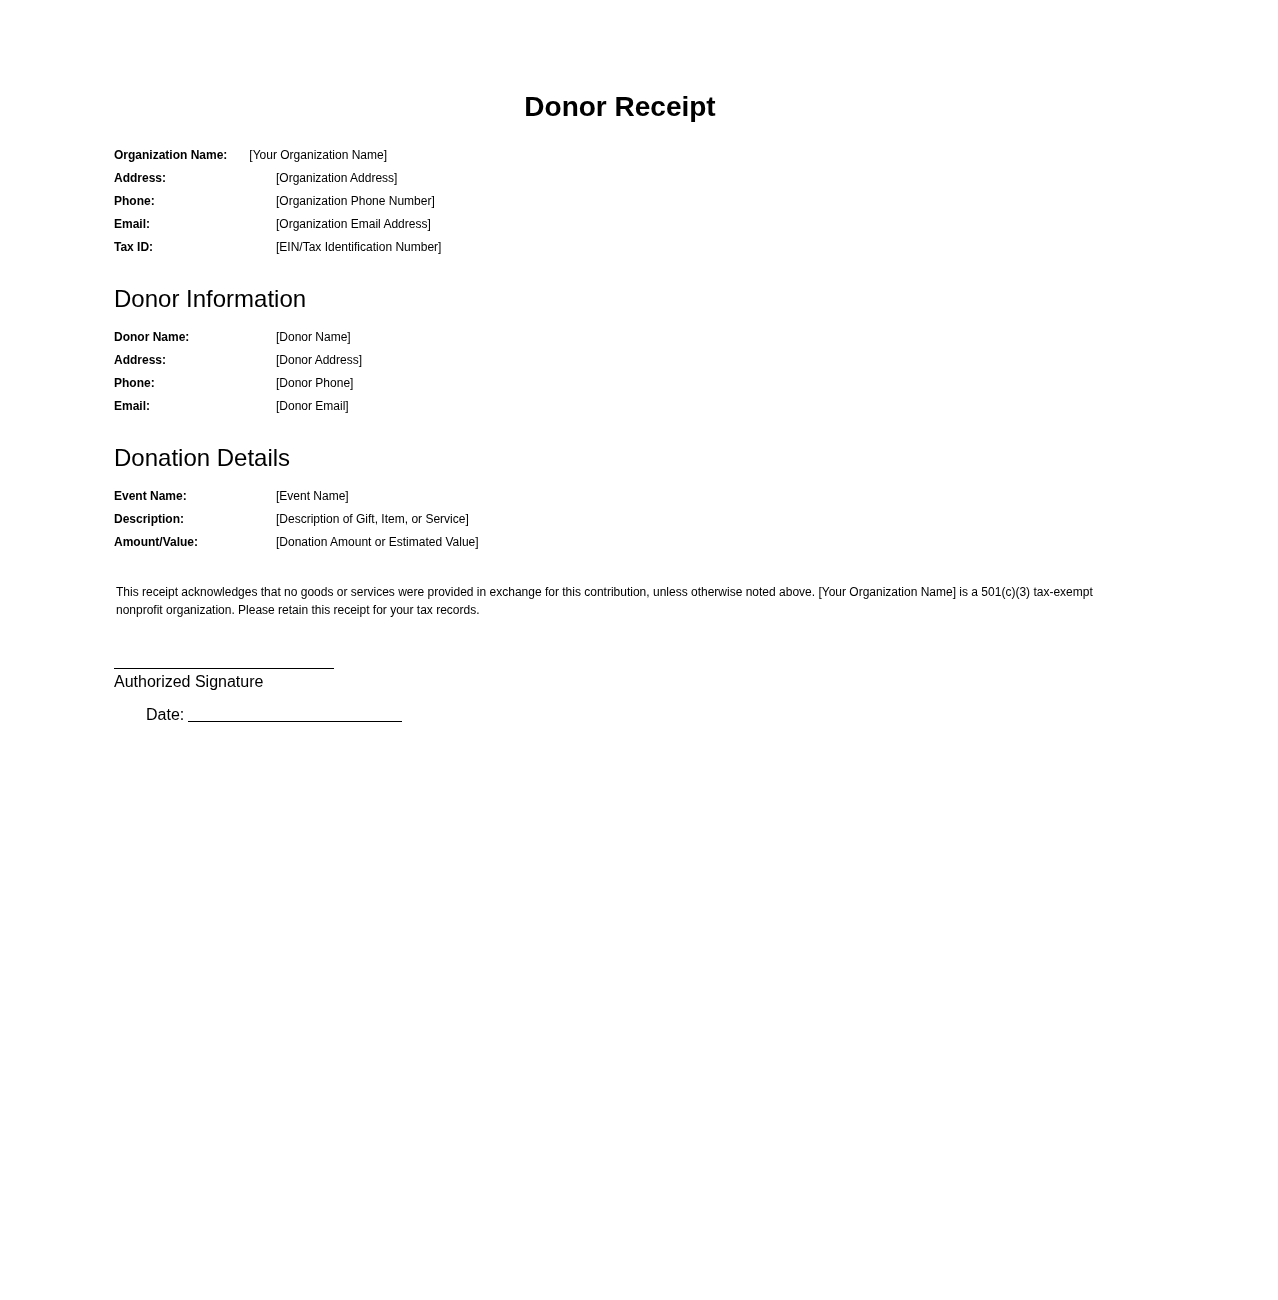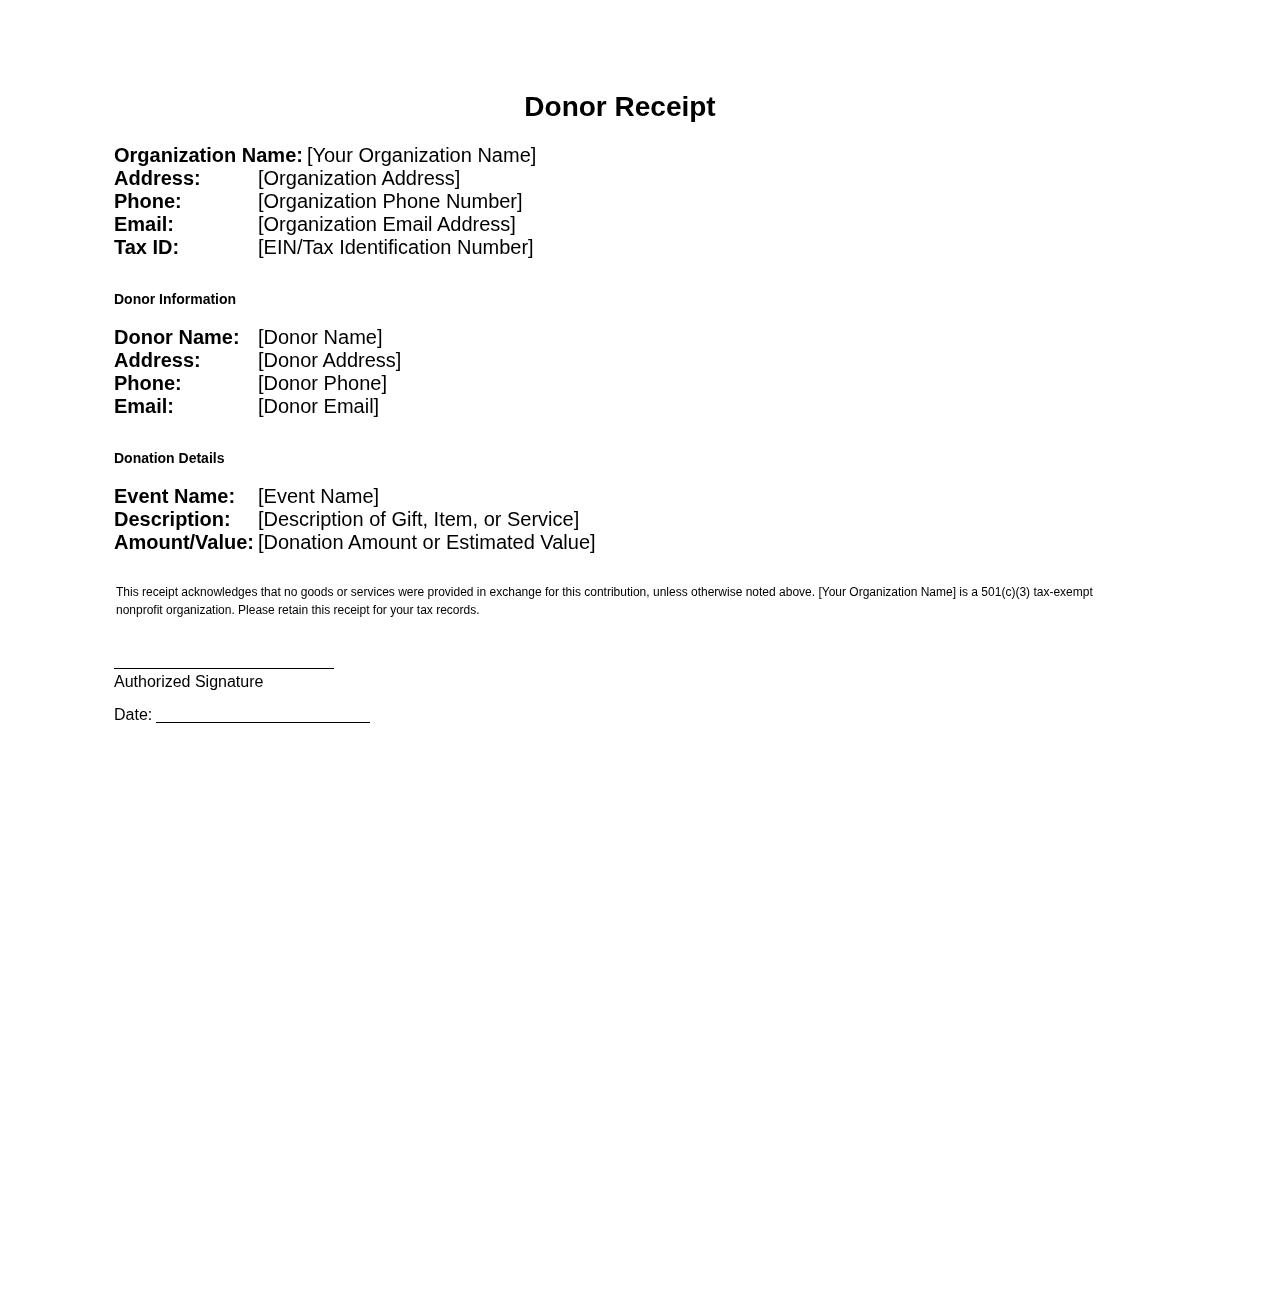--- a/index.html
+++ b/index.html
@@ -21,34 +21,35 @@
       width: 1000px;
     }
     h1 {
       font-size: 28px;
       font-weight: bold;
       margin: 0 0 18px 12px;
       line-height: 38px;
       text-align: center;
     }
     h2 {
-      font-size: 14px;
-      font-weight: bold;
+      font-size: 24px;
+      font-weight: normal;
       margin: 0 0 16px 0;
       line-height: 22px;
     }
     .rows {
       margin: 0;
     }
     .row {
       display: flex;
-      font-size: 20px;
+      font-size: 12px;
       line-height: 23px;
       height: 23px;
       white-space: nowrap;
+      gap: 18px;
     }
     .row .label {
       font-weight: bold;
       width: 144px;
       flex: 0 0 144px;
     }
     .row.auto .label {
       width: auto;
       flex: 0 0 auto;
       margin-right: 4px;
@@ -69,21 +70,22 @@
     .sig-label {
       font-size: 16px;
       line-height: 20px;
       margin-top: 3px;
     }
     .date-row {
       font-size: 16px;
       line-height: 20px;
       margin-top: 13px;
       display: flex;
-      align-items: center;
+      align-items: flex-start;
+      margin-left: 32px;
     }
     .date-line {
       display: inline-block;
       width: 214px;
       border-bottom: 1px solid #000;
       height: 16px;
       margin-left: 4px;
       margin-bottom: 2px;
     }
   </style>

